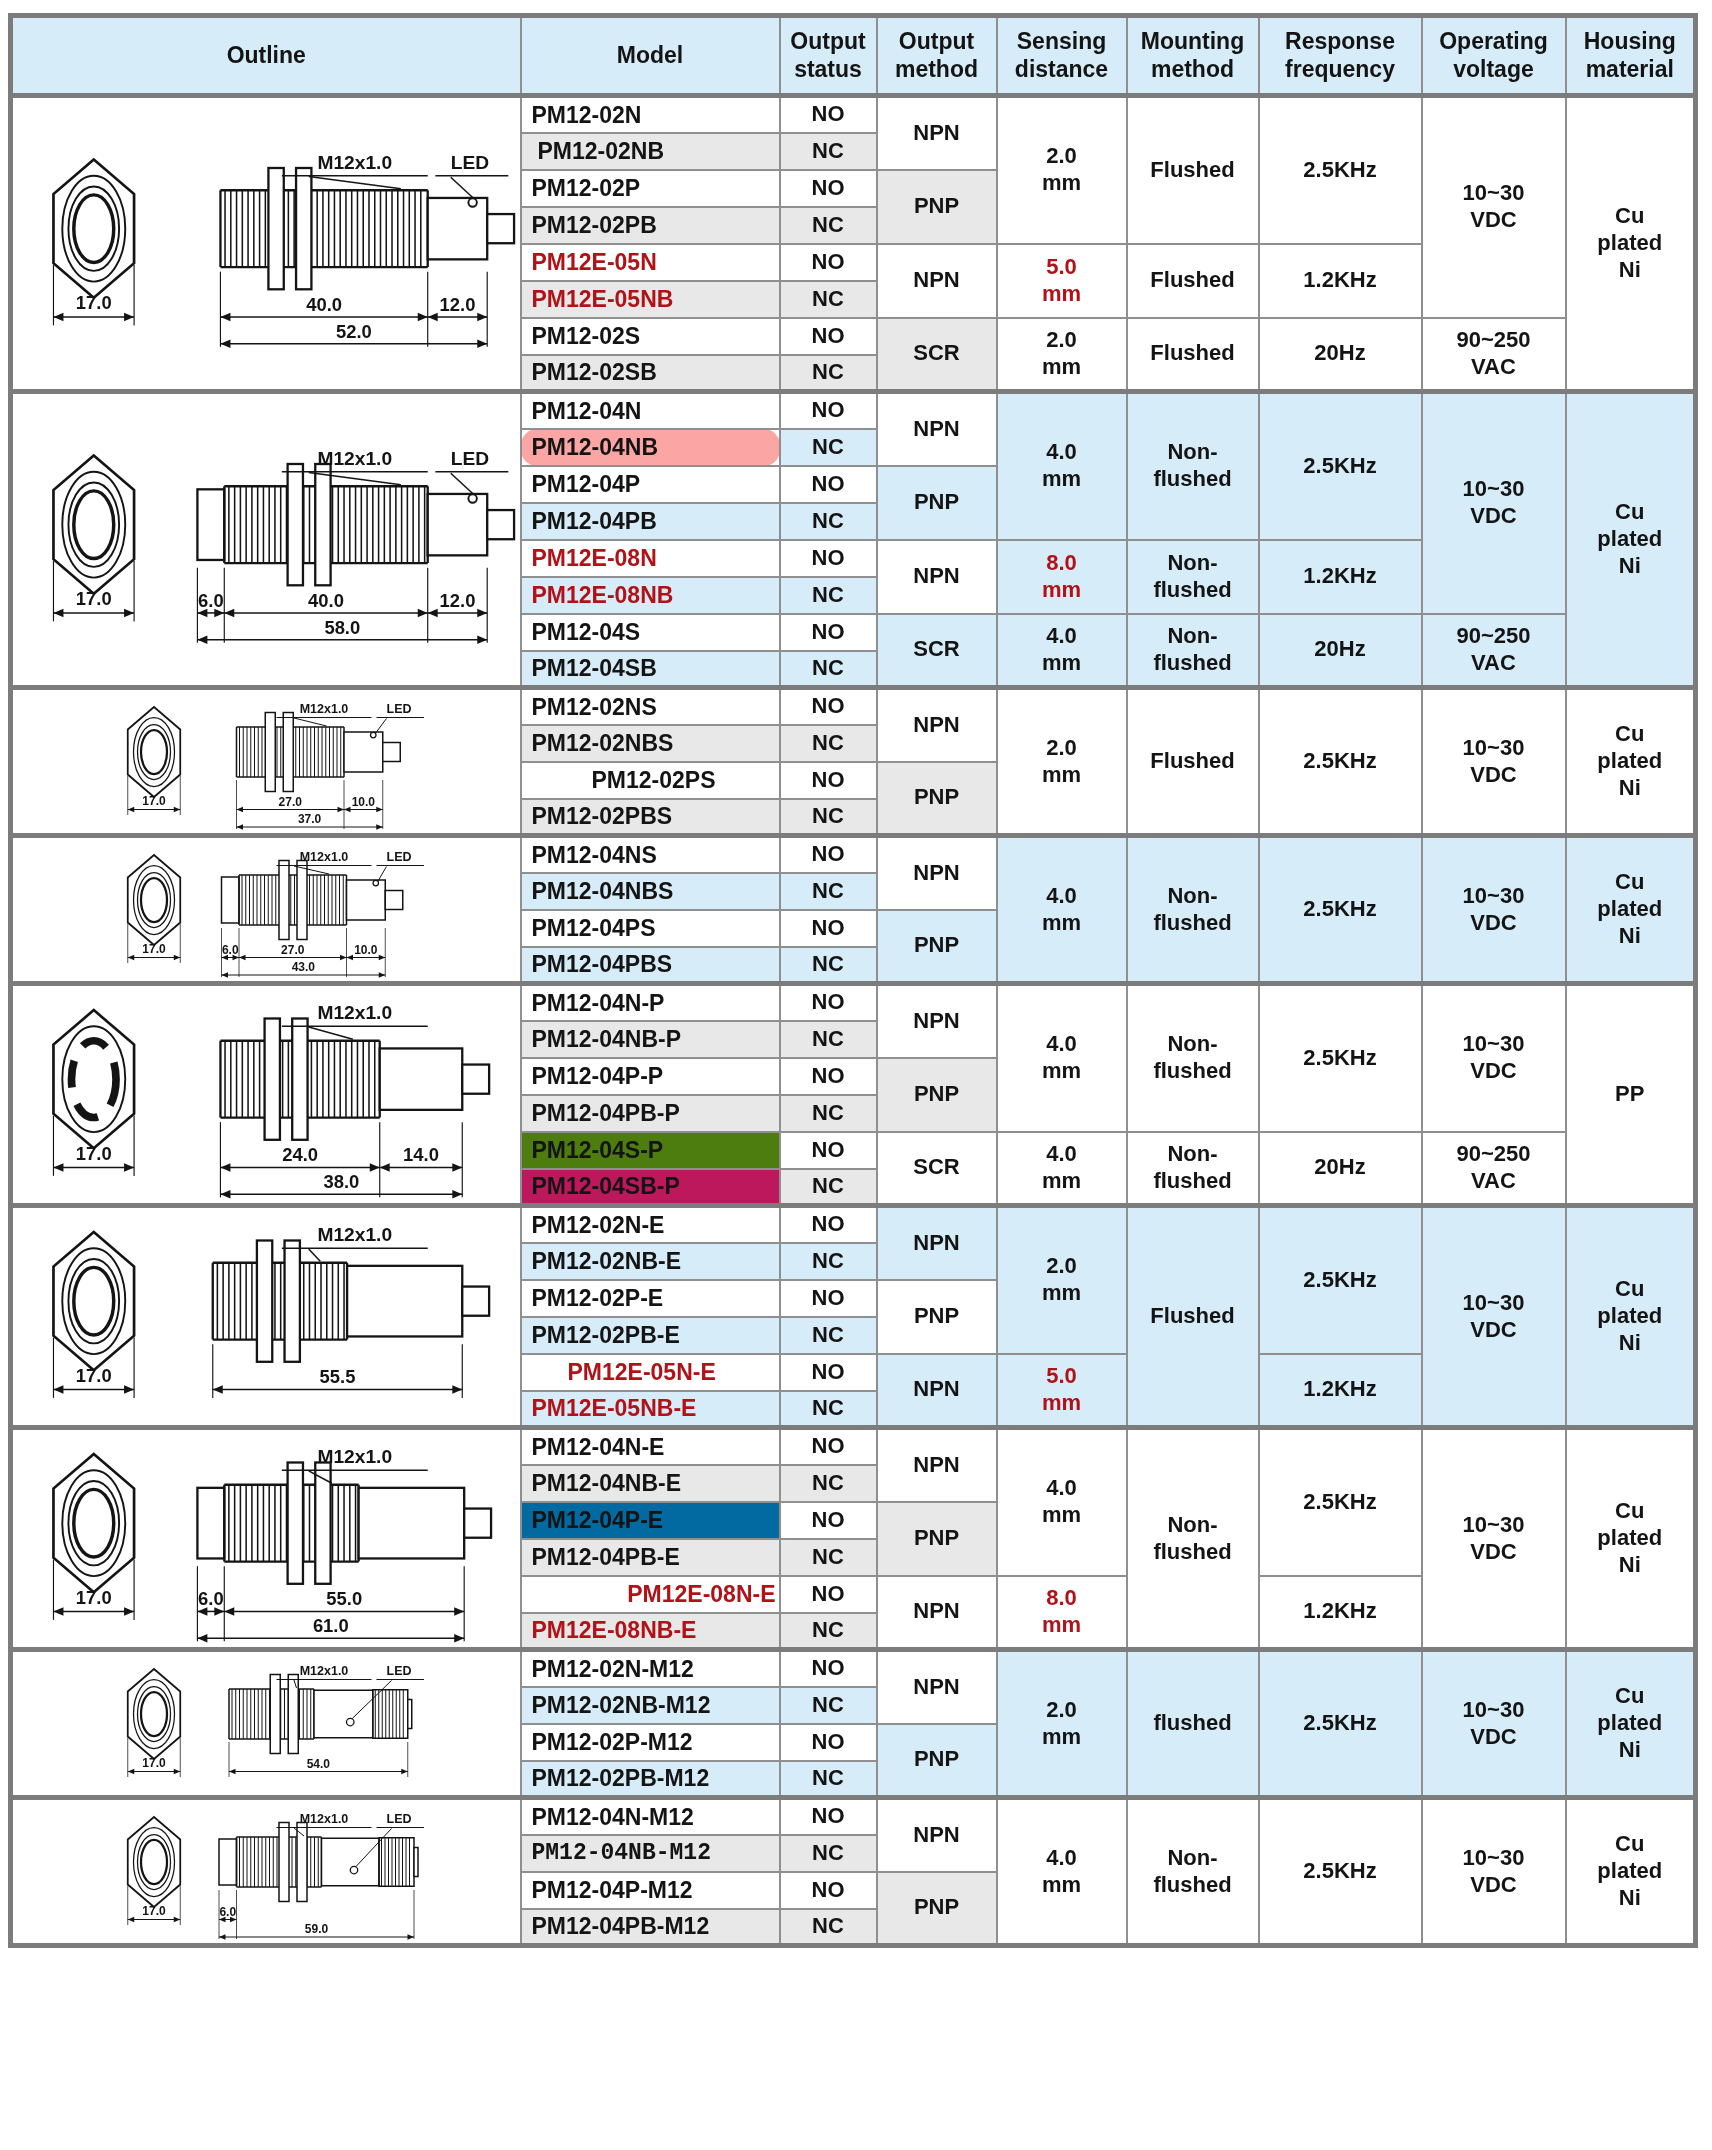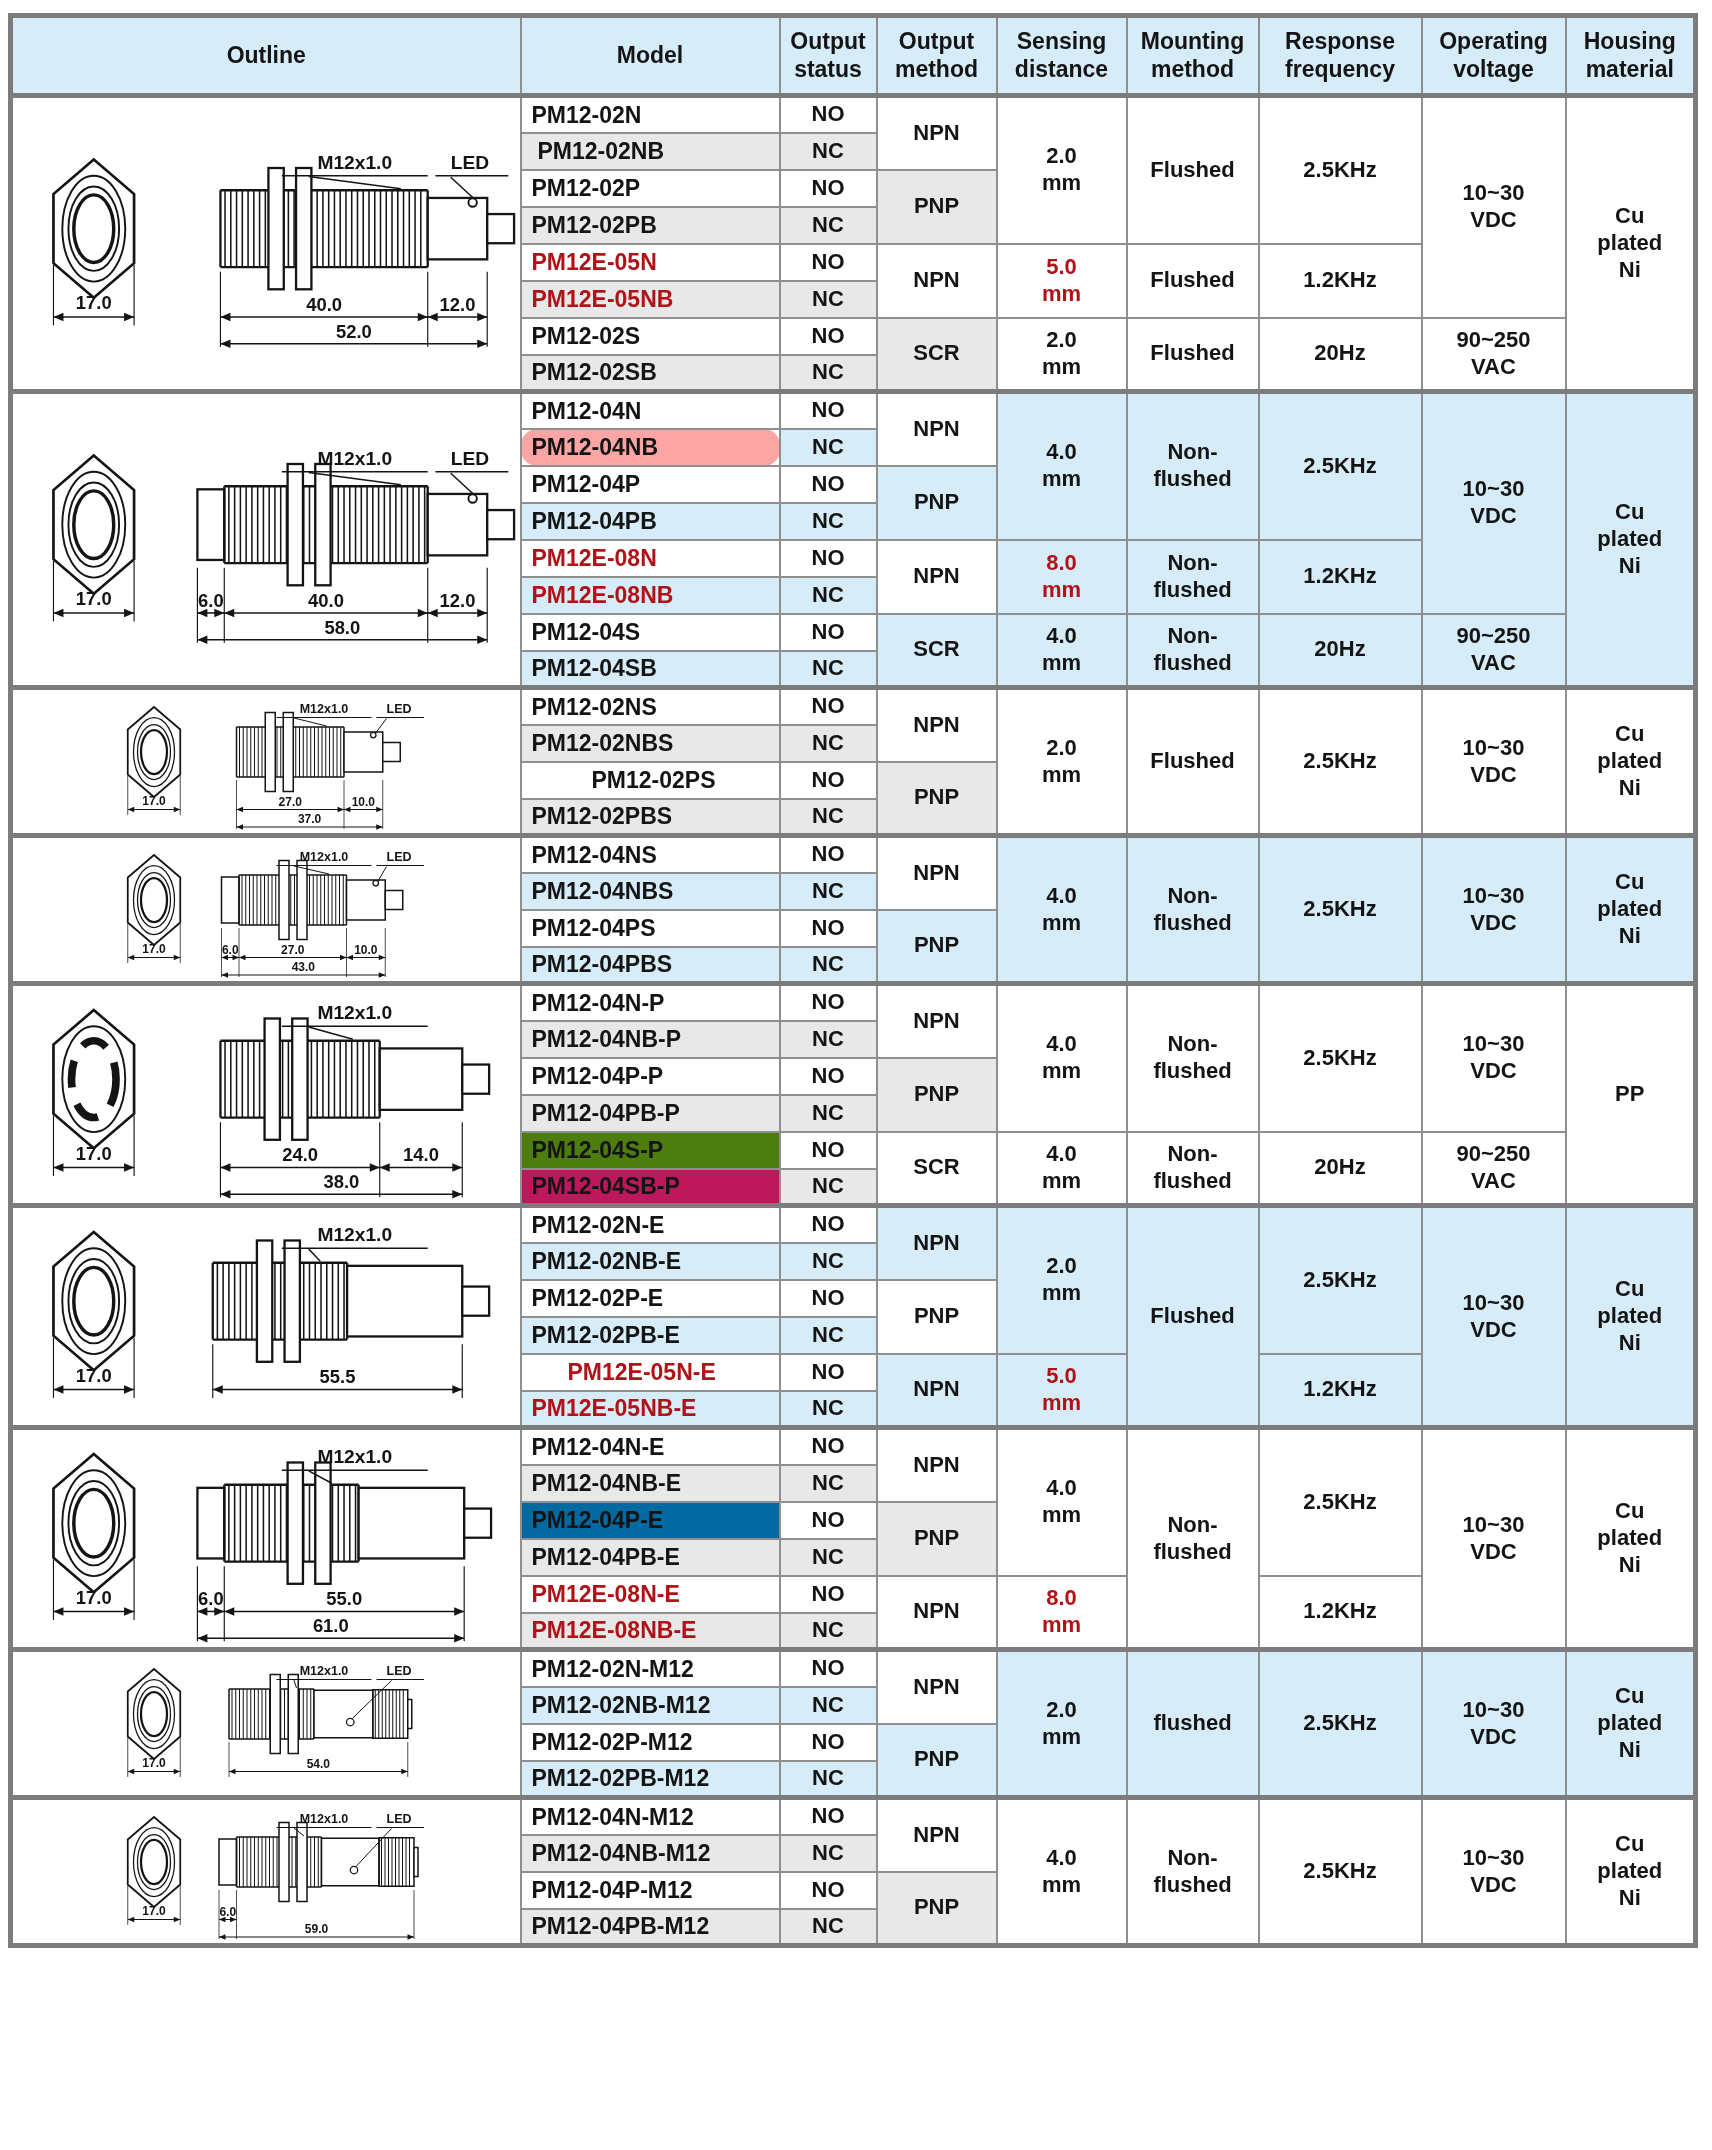--- a/index.html
+++ b/index.html
@@ -840,21 +840,21 @@
         <tr>
           <td class="model" style="background: #0369a1;">PM12-04P-E</td>
           <td class="center" style="background: rgb(255, 255, 255);">NO</td>
           <td rowspan="2" class="center preline" style="background: rgb(232, 232, 232);">PNP</td>
         </tr>
         <tr>
           <td class="model" style="background: rgb(232, 232, 232);">PM12-04PB-E</td>
           <td class="center" style="background: rgb(232, 232, 232);">NC</td>
         </tr>
         <tr>
-          <td class="model red" style="background: rgb(255, 255, 255);">PM12E-08N-E</td>
+          <td class="model red" style="background: rgb(255, 255, 255); text-align: right;">PM12E-08N-E</td>
           <td class="center" style="background: rgb(255, 255, 255);">NO</td>
           <td rowspan="2" class="center preline" style="background: rgb(255, 255, 255);">NPN</td>
           <td rowspan="2" class="center preline red" style="background: rgb(255, 255, 255);">8.0
 mm</td>
           <td rowspan="2" class="center preline" style="background: rgb(255, 255, 255);">1.2KHz</td>
         </tr>
         <tr>
           <td class="model red" style="background: rgb(232, 232, 232);">PM12E-08NB-E</td>
           <td class="center" style="background: rgb(232, 232, 232);">NC</td>
         </tr>
@@ -1038,21 +1038,21 @@
           <td rowspan="4" class="center preline" style="background: rgb(255, 255, 255);">Non-
 flushed</td>
           <td rowspan="4" class="center preline" style="background: rgb(255, 255, 255);">2.5KHz</td>
           <td rowspan="4" class="center preline" style="background: rgb(255, 255, 255);">10~30
 VDC</td>
           <td rowspan="4" class="center preline" style="background: rgb(255, 255, 255);">Cu
 plated
 Ni</td>
         </tr>
         <tr>
-          <td class="model" style="background: rgb(232, 232, 232);">PM12-04NB-M12</td>
+          <td class="model" style="background: rgb(232, 232, 232); font-family: Liberation Mono, monospace;">PM12-04NB-M12</td>
           <td class="center" style="background: rgb(232, 232, 232);">NC</td>
         </tr>
         <tr>
           <td class="model" style="background: rgb(255, 255, 255);">PM12-04P-M12</td>
           <td class="center" style="background: rgb(255, 255, 255);">NO</td>
           <td rowspan="2" class="center preline" style="background: rgb(232, 232, 232);">PNP</td>
         </tr>
         <tr>
           <td class="model" style="background: rgb(232, 232, 232);">PM12-04PB-M12</td>
           <td class="center" style="background: rgb(232, 232, 232);">NC</td>

